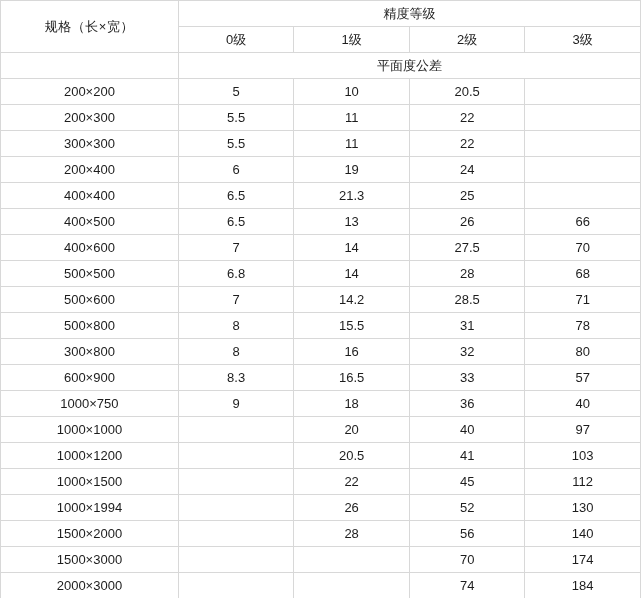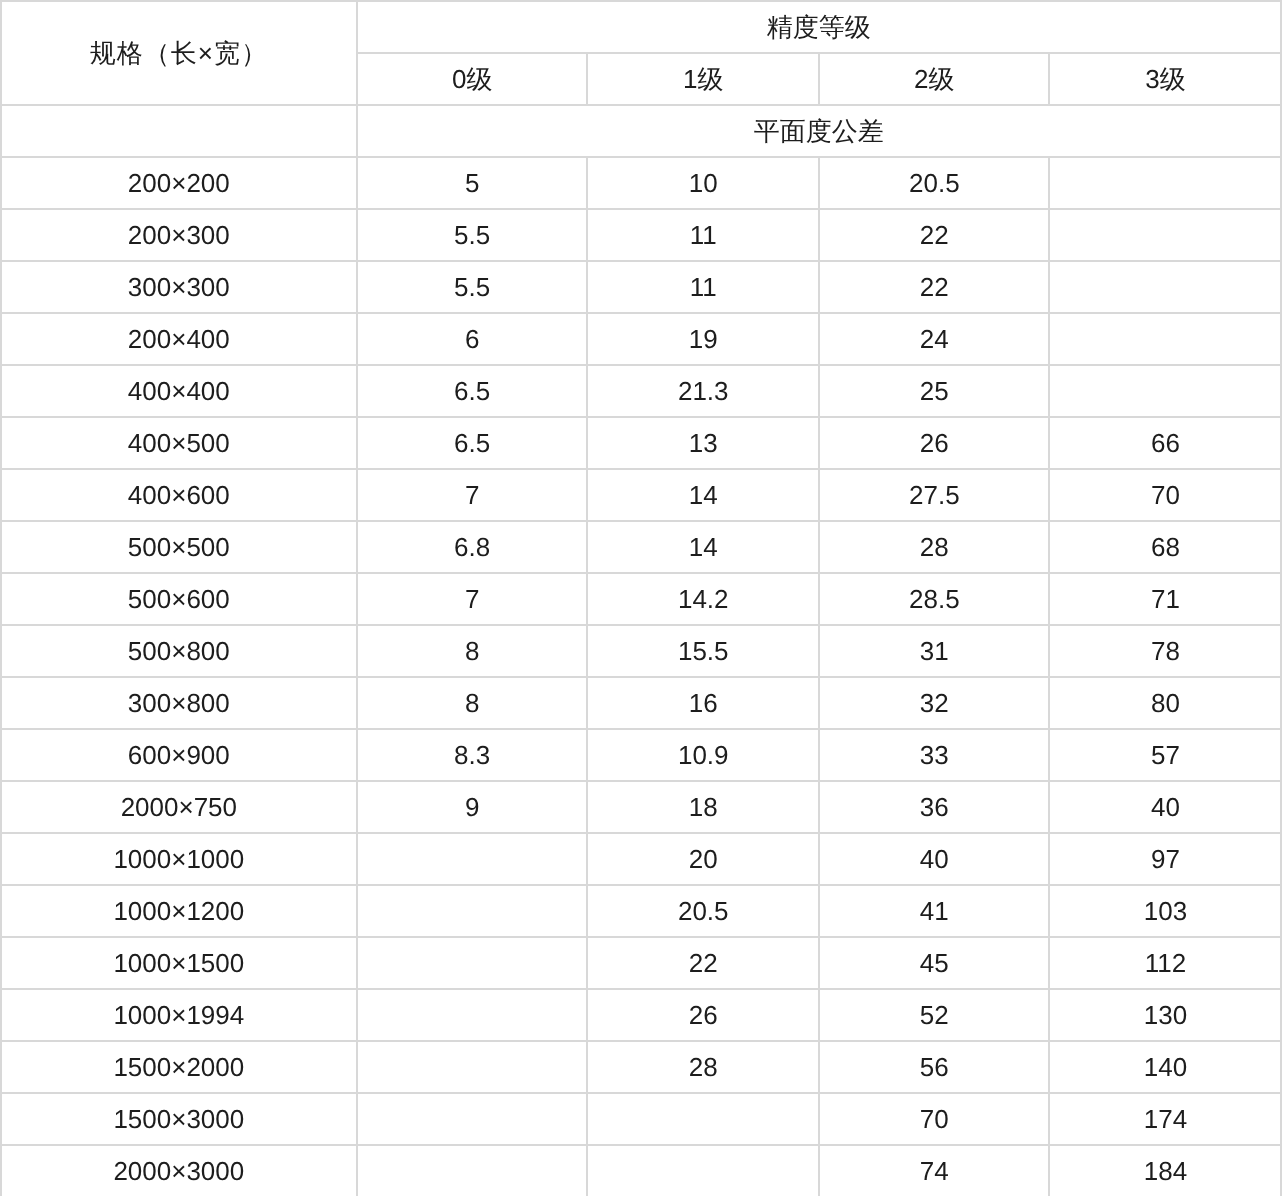--- a/index.html
+++ b/index.html
@@ -147,26 +147,26 @@
       <tr>
         <td>300×800</td>
         <td>8</td>
         <td>16</td>
         <td>32</td>
         <td>80</td>
       </tr>
       <tr>
         <td>600×900</td>
         <td>8.3</td>
-        <td>10.9</td>
+        <td>16.5</td>
         <td>33</td>
         <td>57</td>
       </tr>
       <tr>
-        <td>2000×750</td>
+        <td>1000×750</td>
         <td>9</td>
         <td>18</td>
         <td>36</td>
         <td>40</td>
       </tr>
       <tr>
         <td>1000×1000</td>
         <td></td>
         <td>20</td>
         <td>40</td>

